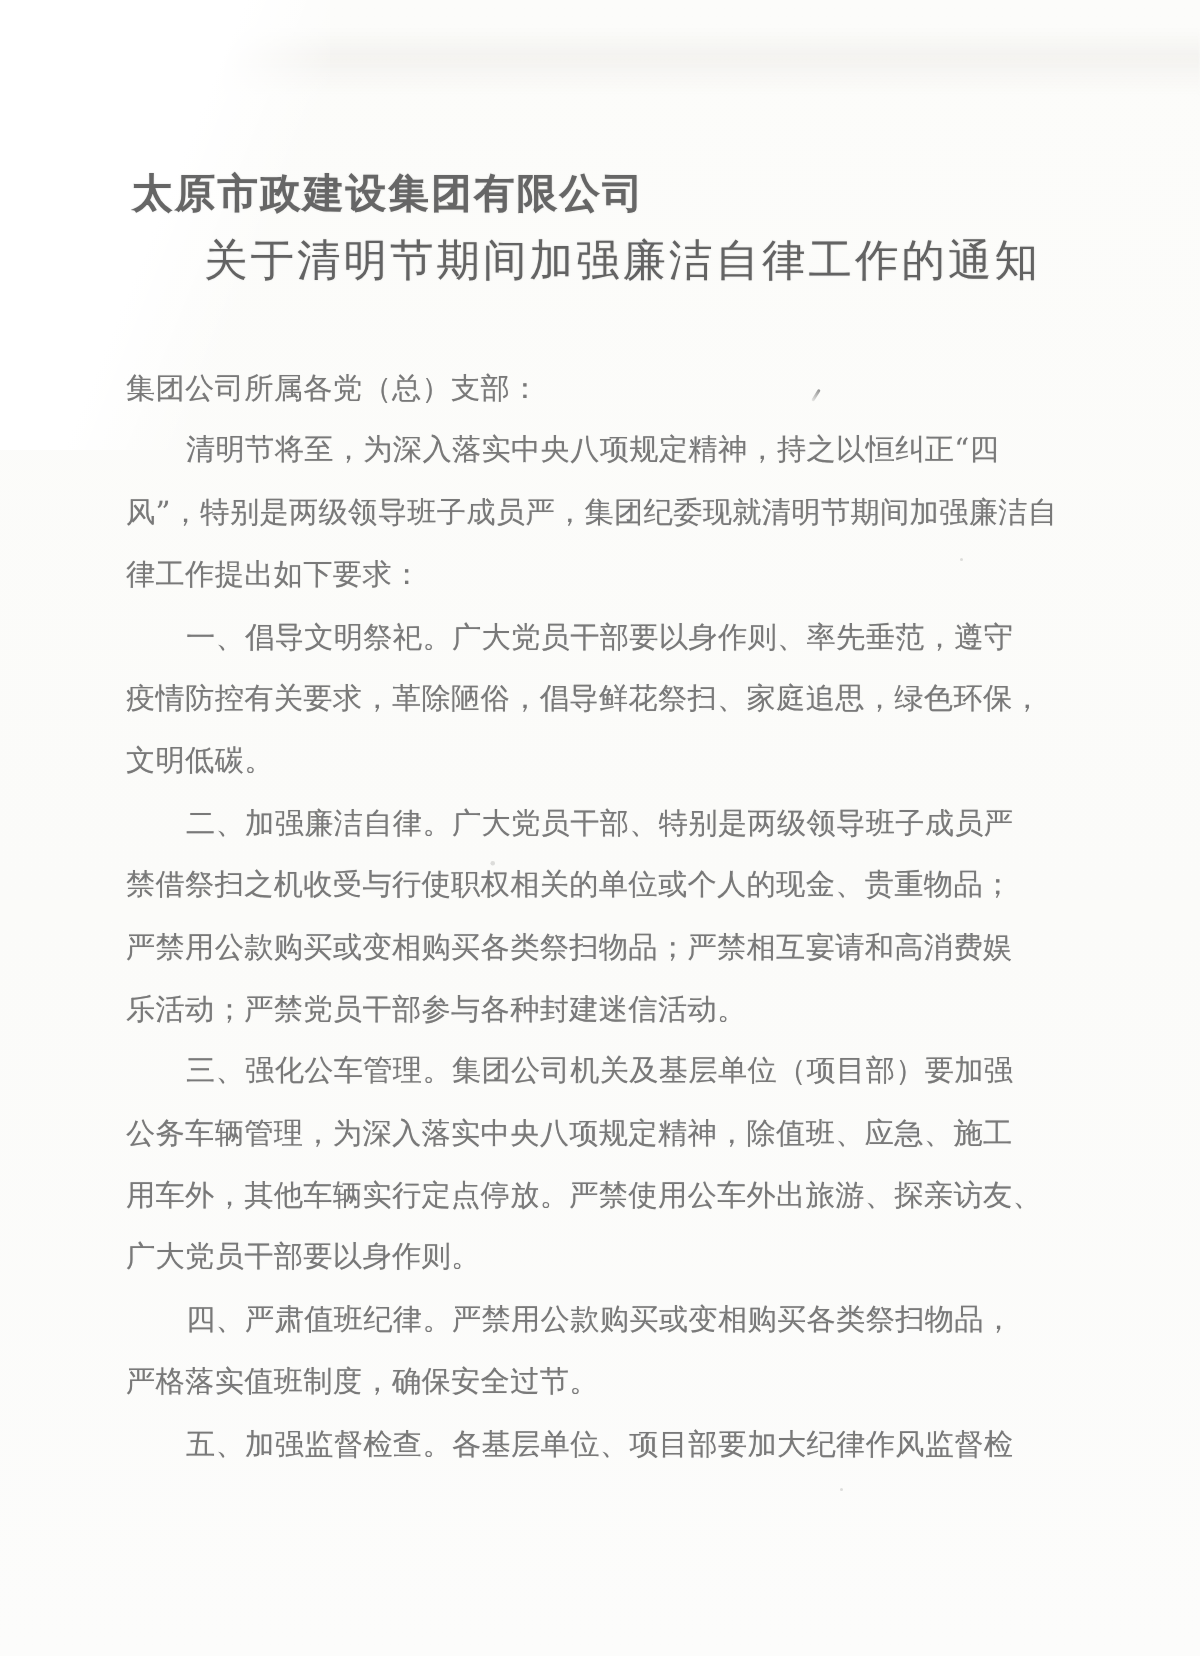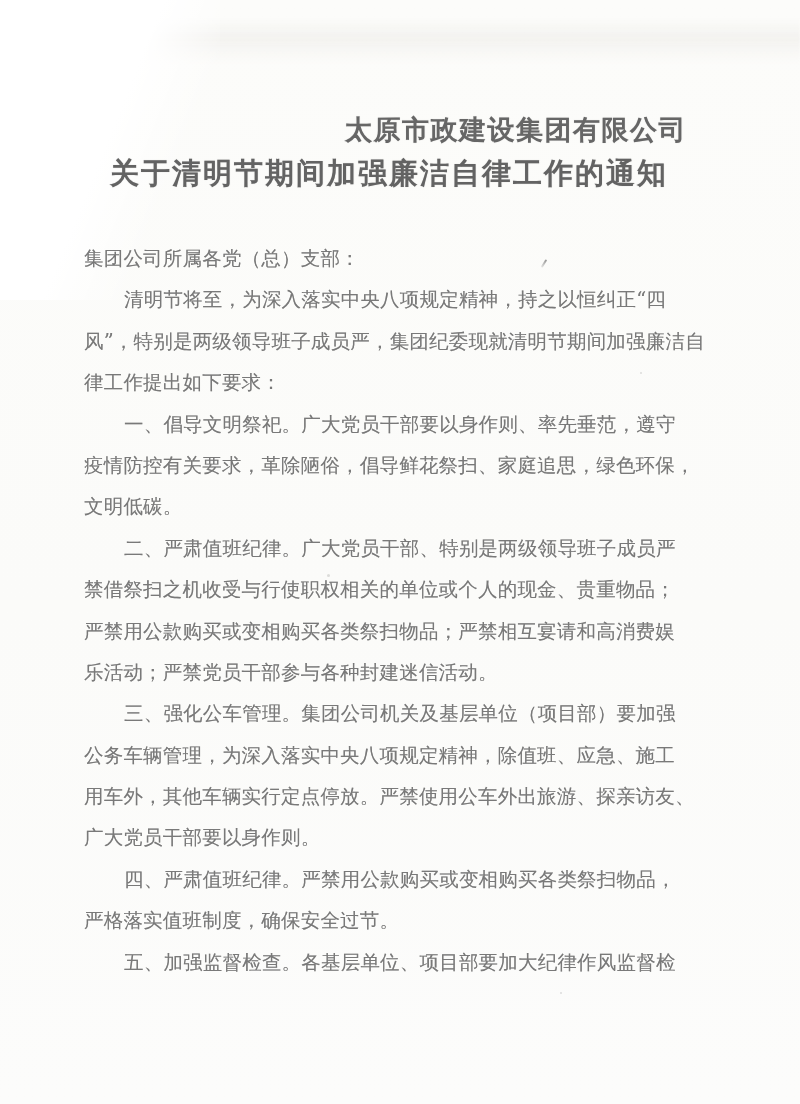--- a/index.html
+++ b/index.html
@@ -23,32 +23,32 @@
       rgba(236,233,229,0.18) 75%,
       rgba(255,255,255,0) 100%);
     filter: blur(1px);
   }
   
   .corner-light {
     position: absolute; left: 0; top: 0; width: 220px; height: 300px;
     background: linear-gradient(112deg, #ffffff 48%, rgba(255,255,255,0) 72%);
   }
   .title-1 {
-    position: absolute; left: 77px; top: 111px; width: 610px;
-    text-align: right;
+    position: absolute; left: 88px; top: 111px; width: 610px;
+    text-align: left;
     font-size: 27px; font-weight: bold; letter-spacing: 1.5px;
     line-height: 38px;
     color: #666666;
     text-shadow: 0 0 1px rgba(110,110,110,0.35);
     white-space: nowrap;
   }
   .title-2 {
     position: absolute; left: 84px; top: 152px; width: 610px;
-    text-align: center;
-    font-size: 29px; font-weight: bold; letter-spacing: 2px;
+    text-align: right;
+    font-size: 29px; font-weight: normal; letter-spacing: 2px;
     line-height: 42px;
     color: #636363;
     text-shadow: 0 0 1px rgba(105,105,105,0.35);
     white-space: nowrap;
   }
   .body-text {
     position: absolute; left: 84px; top: 238px; width: 616px;
     font-size: 19.5px; letter-spacing: 0.2px;
     color: #797979;
     text-shadow: 0 0 0.5px rgba(120,120,120,0.45);
@@ -85,21 +85,21 @@
   <div class="title-2">关于清明节期间加强廉洁自律工作的通知</div>
 
   <div class="body-text">
     <div class="line">集团公司所属各党（总）支部：</div>
     <div class="line indent">清明节将至，为深入落实中央八项规定精神，持之以恒纠正“四</div>
     <div class="line">风”，特别是两级领导班子成员严，集团纪委现就清明节期间加强廉洁自</div>
     <div class="line">律工作提出如下要求：</div>
     <div class="line indent">一、倡导文明祭祀。广大党员干部要以身作则、率先垂范，遵守</div>
     <div class="line">疫情防控有关要求，革除陋俗，倡导鲜花祭扫、家庭追思，绿色环保，</div>
     <div class="line">文明低碳。</div>
-    <div class="line indent">二、严肃值班纪律。广大党员干部、特别是两级领导班子成员严</div>
+    <div class="line indent">二、加强廉洁自律。广大党员干部、特别是两级领导班子成员严</div>
     <div class="line">禁借祭扫之机收受与行使职权相关的单位或个人的现金、贵重物品；</div>
     <div class="line">严禁用公款购买或变相购买各类祭扫物品；严禁相互宴请和高消费娱</div>
     <div class="line">乐活动；严禁党员干部参与各种封建迷信活动。</div>
     <div class="line indent">三、强化公车管理。集团公司机关及基层单位（项目部）要加强</div>
     <div class="line">公务车辆管理，为深入落实中央八项规定精神，除值班、应急、施工</div>
     <div class="line">用车外，其他车辆实行定点停放。严禁使用公车外出旅游、探亲访友、</div>
     <div class="line">广大党员干部要以身作则。</div>
     <div class="line indent">四、严肃值班纪律。严禁用公款购买或变相购买各类祭扫物品，</div>
     <div class="line">严格落实值班制度，确保安全过节。</div>
     <div class="line indent">五、加强监督检查。各基层单位、项目部要加大纪律作风监督检</div>

